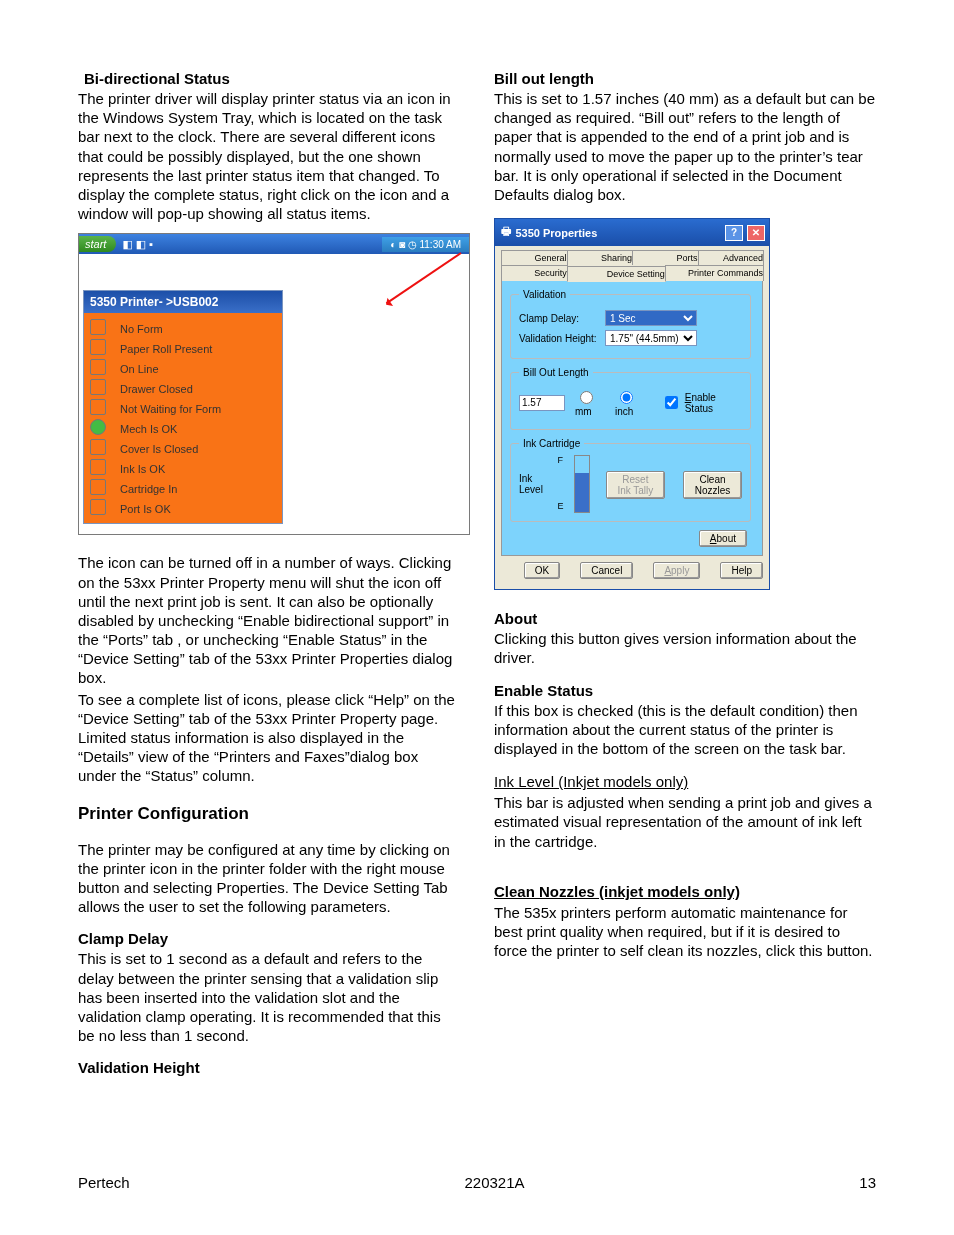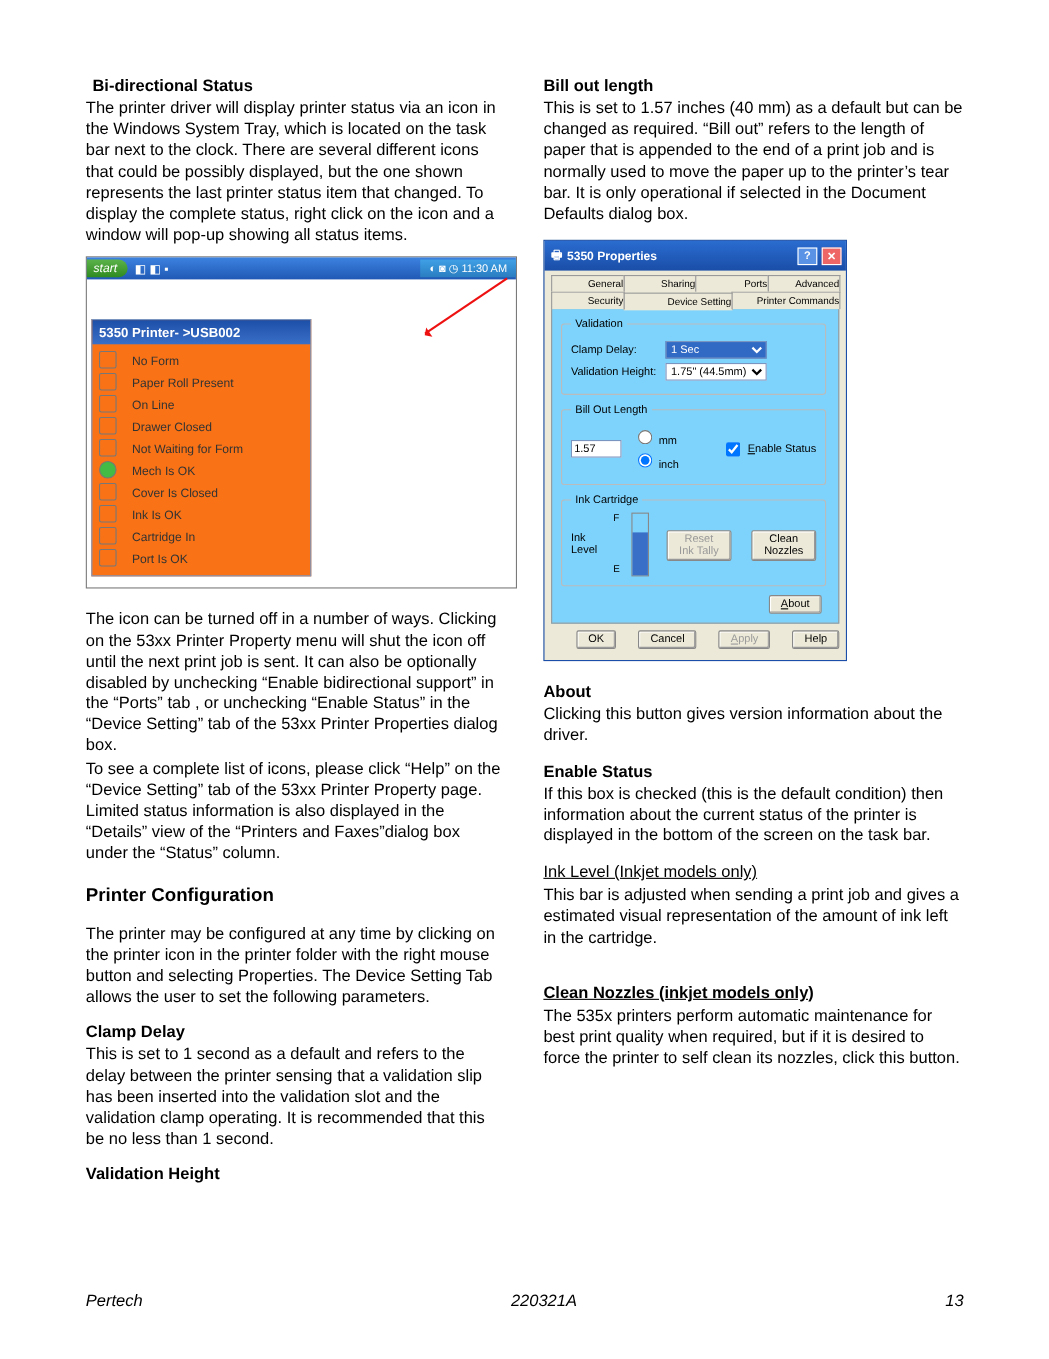--- a/index.html
+++ b/index.html
@@ -4,21 +4,21 @@
 <style>
 html,body{margin:0;padding:0;font-family:Arial,Helvetica,sans-serif;font-size:15px;color:#000;background:#fff}
 .page{width:954px;height:1235px;margin:0 auto;position:relative;box-sizing:border-box;padding:70px 78px 0 78px}
 .cols{display:flex;gap:34px}
 .col{flex:1;min-width:0}
 h3{font-size:15px;font-weight:bold;margin:0 0 2px 0}
 h2{font-size:17px;font-weight:bold;margin:18px 0 16px 0}
 p{margin:0 0 2px 0;line-height:1.28}
 .u{text-decoration:underline}
 .block{margin-bottom:14px}
-.footer{position:absolute;bottom:44px;left:78px;right:78px;display:flex;justify-content:space-between;font-style:italic;font-size:15px}
+.footer{position:absolute;bottom:44px;left:78px;right:78px;display:flex;justify-content:space-between;font-size:15px}
 
 
 .shot1{width:390px;height:300px;border:1px solid #7a7a7a;background:#fff;margin:10px 0 18px 0;position:relative;font-family:Tahoma,Arial,sans-serif;font-size:11px}
 .taskbar{background:linear-gradient(#3d82e0,#2059b5);height:20px;display:flex;align-items:center;color:#fff;font-size:11px}
 .start{background:linear-gradient(#5ab34a,#2f8a1f);padding:2px 10px 2px 6px;border-radius:0 10px 10px 0;font-style:italic;font-weight:normal}
 .tray{margin-left:auto;background:linear-gradient(#3fa0e6,#2a7dc0);padding:2px 8px;font-size:10px}
 .arrow-line{position:absolute;top:18px;right:8px;width:90px;height:0;border-top:2px solid #e11;transform:rotate(-34deg);transform-origin:right center}
 .arrow-line:before{content:"";position:absolute;left:-6px;top:-5px;border:5px solid transparent;border-right-color:#e11}
 .popup{position:absolute;top:56px;left:4px;width:198px;border:1px solid #7a95c0;background:#f97316}
 .popup-title{background:linear-gradient(#1c4fa8,#3a6fc8);color:#fff;font-weight:bold;padding:4px 6px;font-size:12px}
@@ -39,21 +39,21 @@
 .tab.active{background:#ece9d8;border-bottom:1px solid #ece9d8;position:relative;top:1px}
 .tabpanel{border:1px solid #999;background:#7dd3fc;padding:8px 11px 8px 8px;margin-top:-1px}
 fieldset{border:1px solid #bbb;border-radius:3px;margin:0 0 8px 0;padding:6px 8px 8px 8px}
 legend{font-size:10px;padding:0 4px}
 .frm-row{display:flex;align-items:center;gap:6px;margin:4px 0}
 .lbl{width:80px}
 select,input[type=text]{font-size:10px;font-family:inherit}
 select{width:92px;height:16px;border:1px solid #7a95c0;background:#fff}
 .sel-hl{background:#316ac5;color:#fff}
 input[type=text]{width:40px;height:14px;border:1px solid #7a95c0;padding:0 2px}
-.radio-col{display:flex;flex-direction:column;gap:2px;margin-left:4px}
+.radio-col{display:flex;flex-direction:row;gap:2px;margin-left:4px}
 .checkbox-row{margin-left:auto;display:flex;align-items:center;gap:4px}
 .btn{border:1px solid #888;background:#ece9d8;padding:2px 10px;font-size:10px;border-radius:2px;box-shadow:inset -1px -1px 0 #999,inset 1px 1px 0 #fff}
 .btn.dis{color:#999}
 .dlg-actions{display:flex;gap:20px;justify-content:flex-end;margin-top:6px}
 .inkbar{width:20px;height:56px;border:1px solid #888;display:flex;flex-direction:column;justify-content:flex-end}
 .inkfill{height:70%;background:#3a6fc8}
 .ink-row{display:flex;align-items:flex-start;gap:10px}
 .ink-labels{display:flex;flex-direction:column;justify-content:space-between;height:56px;font-size:9px}
 .ink-btns{display:flex;gap:18px;align-items:center;margin-left:6px;margin-top:16px}
 .about-row{display:flex;justify-content:flex-end;margin:2px 4px 0 0}

